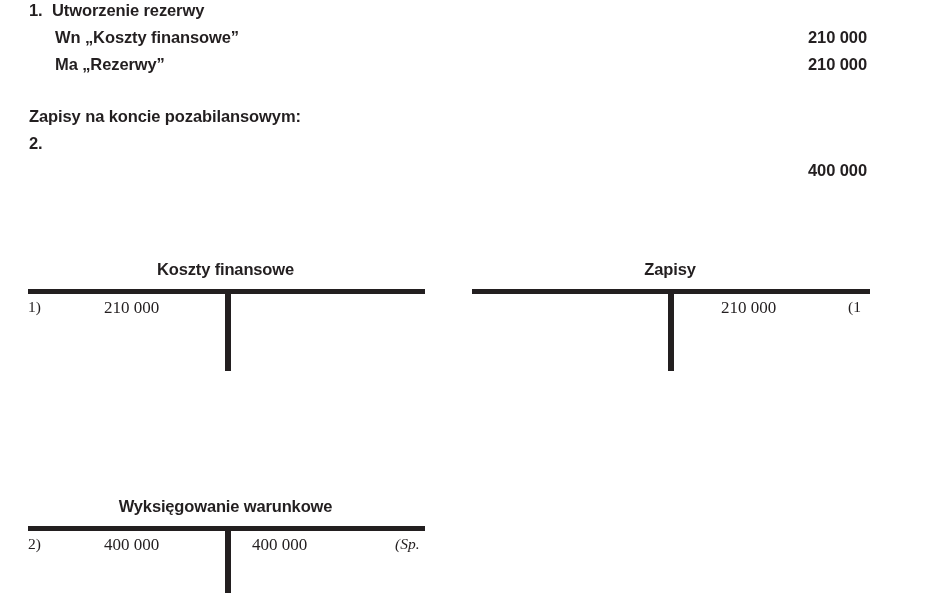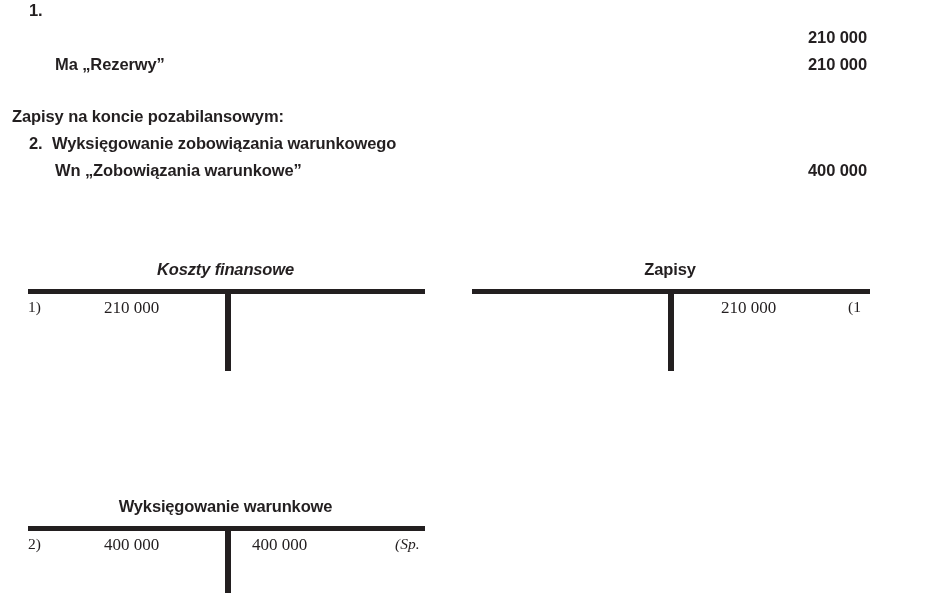--- a/index.html
+++ b/index.html
@@ -38,21 +38,21 @@
     position: absolute;
     left: 29px;
     top: 0;
   }
   .jl-text {
     position: absolute;
     top: 0;
   }
   .jl-text.lvl0 { left: 52px; }
   .jl-text.lvl1 { left: 55px; }
-  .jl-text.flush { left: 12px; }
+  .jl-text.flush { left: 29px; }
   .jl-amount {
     position: absolute;
     right: 81px;
     top: 0;
     text-align: right;
     font-weight: bold;
     font-size: 16.5px;
   }
 
   
@@ -97,56 +97,56 @@
     font-size: 15.5px;
   }
 </style>
 </head>
 <body>
 
 <div id="journal-block">
 
   <div class="journal-line" style="top:1px;">
     <span class="jl-num">1.</span>
+    <span class="jl-text lvl0">Utworzenie rezerwy</span>
     <span class="jl-amount"></span>
   </div>
 
   <div class="journal-line" style="top:28px;">
     <span class="jl-num"></span>
+    <span class="jl-text lvl1">Wn „Koszty finansowe”</span>
     <span class="jl-amount">210 000</span>
   </div>
 
   <div class="journal-line" style="top:55px;">
     <span class="jl-num"></span>
     <span class="jl-text lvl1">Ma „Rezerwy”</span>
     <span class="jl-amount">210 000</span>
   </div>
 
   <div class="journal-line" style="top:107px;">
     <span class="jl-num"></span>
     <span class="jl-text flush">Zapisy na koncie pozabilansowym:</span>
     <span class="jl-amount"></span>
   </div>
 
   <div class="journal-line" style="top:134px;">
     <span class="jl-num">2.</span>
-    <span class="jl-text lvl0">Wyksięgowanie zobowiązania warunkowego</span>
     <span class="jl-amount"></span>
   </div>
 
   <div class="journal-line" style="top:161px;">
     <span class="jl-num"></span>
-    <span class="jl-text lvl1">Wn „Zobowiązania warunkowe”</span>
     <span class="jl-amount">400 000</span>
   </div>
 
 </div>
 
 <div class="t-account" style="left:28px; top:260px; width:397px;">
-  <div class="t-title" style="margin-left:-1px;font-style:italic;">Koszty finansowe</div>
+  <div class="t-title" style="margin-left:-1px;">Koszty finansowe</div>
   <div class="t-bar"></div>
   <div class="t-stem" style="left:197px;"></div>
   <div class="t-cell ref" style="left:0px;">1)</div>
   <div class="t-cell" style="left:76px;">210 000</div>
   <div class="t-cell" style="left:215px;"></div>
   <div class="t-cell ref" style="left:350px;"></div>
 </div>
 
 <div class="t-account" style="left:472px; top:260px; width:398px;">
   <div class="t-title" style="margin-left:-1px;">Zapisy</div>

